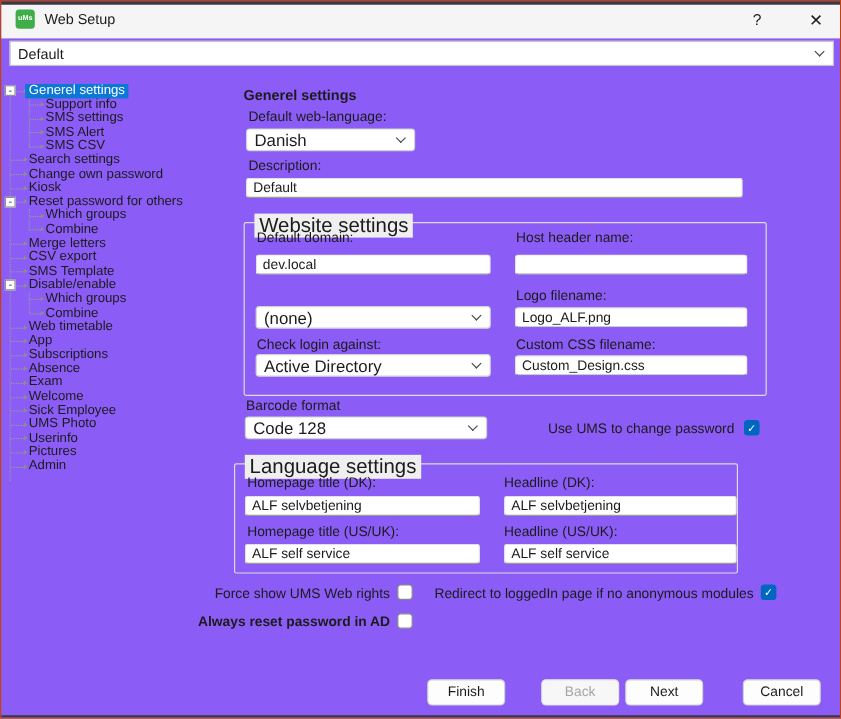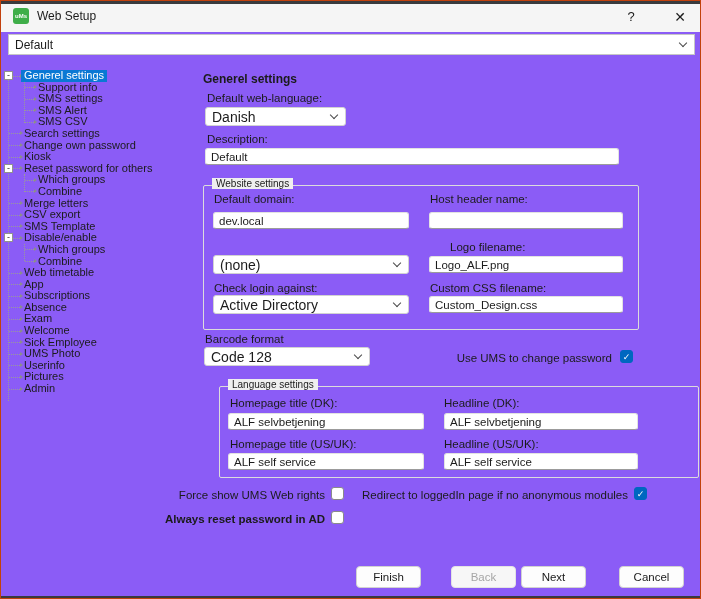--- a/index.html
+++ b/index.html
@@ -46,21 +46,21 @@
   .tlabel.sel{background:#0a78d4;color:#fff;}
 
   
   .lbl{position:absolute;font-size:11.5px;color:#1b1b1b;white-space:nowrap;}
   .heading{position:absolute;font-size:12px;font-weight:bold;color:#1b1b1b;}
   .inp{position:absolute;height:17px;background:#fff;border:1px solid #e2e2e2;border-bottom-color:#9b9b9b;
        border-radius:3px;font-size:11.5px;color:#1b1b1b;padding:0 5px;outline:none;}
   .fcombo{height:19px;}
   .gbox{position:absolute;border:1px solid #dcdcdc;border-radius:2px;}
   .glabel{position:absolute;top:-8px;left:8px;background:#efefef;padding:0 4px;
-          font-size:10px;color:#1b1b1b;white-space:nowrap;}
+          font-size:17px;color:#1b1b1b;white-space:nowrap;}
   .cb{position:absolute;width:13px;height:13px;background:#fff;border:1px solid #8a8a8a;border-radius:3px;}
   .cb.checked{background:#0067c0;border-color:#0067c0;}
   .cb.checked::after{content:"✓";display:block;color:#fff;font-size:9px;line-height:12px;text-align:center;}
 
   
   .btn{position:absolute;width:65px;height:22px;background:#fdfdfd;border:1px solid #d2d2d2;
        border-radius:4px;font-size:11.5px;color:#1b1b1b;text-align:center;line-height:20px;cursor:default;}
   .btn.disabled{color:#a6a6a6;background:#f7f7f7;border-color:#e3e3e3;}
 </style>
 </head>
@@ -221,41 +221,41 @@
     <div class="lbl" style="left:10px;top:7px;">Default domain:</div>
     <input class="inp" style="left: 9px; top: 26px; width: 196px;" value="dev.local">
     <div class="lbl" style="left:226px;top:7px;">Host header name:</div>
     <input class="inp" style="left: 225px; top: 26px; width: 194px;" value="">
 
     <div class="lbl" style="left:10px;top:71px;font-style:italic;">Licens key:</div>
     <div class="combo fcombo" style="left:9px;top:69px;width:196px;">
       <span class="cval">(none)</span>
       <span class="chev"></span>
     </div>
-    <div class="lbl" style="left:226px;top:55px;margin-left:20px;">Logo filename:</div>
+    <div class="lbl" style="left:226px;top:55px;">Logo filename:</div>
     <input class="inp" style="left: 225px; top: 70px; width: 194px;" value="Logo_ALF.png">
 
     <div class="lbl" style="left:10px;top:96px;">Check login against:</div>
     <div class="combo fcombo" style="left:9px;top:109px;width:196px;">
       <span class="cval">Active Directory</span>
       <span class="chev"></span>
     </div>
     <div class="lbl" style="left:226px;top:96px;">Custom CSS filename:</div>
     <input class="inp" style="left: 225px; top: 110px; width: 194px;" value="Custom_Design.css">
   </div>
 
   <div class="lbl" style="left:204px;top:332px;">Barcode format</div>
-  <div class="combo fcombo" style="left:203px;top:346px;width:166px;">
+  <div class="combo fcombo" style="left:203px;top:346px;width:202px;">
     <span class="cval">Code 128</span>
     <span class="chev"></span>
   </div>
   <div class="lbl" style="right:88px;top:351px;">Use UMS to change password</div>
   <span class="cb checked" style="left:619px;top:349px;"></span>
 
-  <div class="gbox" style="left:218px;top:385px;width:480px;height:92px;">
+  <div class="gbox" style="left:194px;top:385px;width:420px;height:92px;">
     <span class="glabel">Language settings</span>
     <div class="lbl" style="left:10px;top:10px;text-align:right;">Homepage title (DK):</div>
     <input class="inp" style="left: 8px; top: 26px; width: 196px;" value="ALF selvbetjening">
     <div class="lbl" style="left:224px;top:10px;">Headline (DK):</div>
     <input class="inp" style="left: 224px; top: 26px; width: 194px;" value="ALF selvbetjening">
     <div class="lbl" style="left:10px;top:51px;">Homepage title (US/UK):</div>
     <input class="inp" style="left: 8px; top: 66px; width: 196px;" value="ALF self service">
     <div class="lbl" style="left:224px;top:51px;">Headline (US/UK):</div>
     <input class="inp" style="left: 224px; top: 66px; width: 194px;" value="ALF self service">
   </div>

